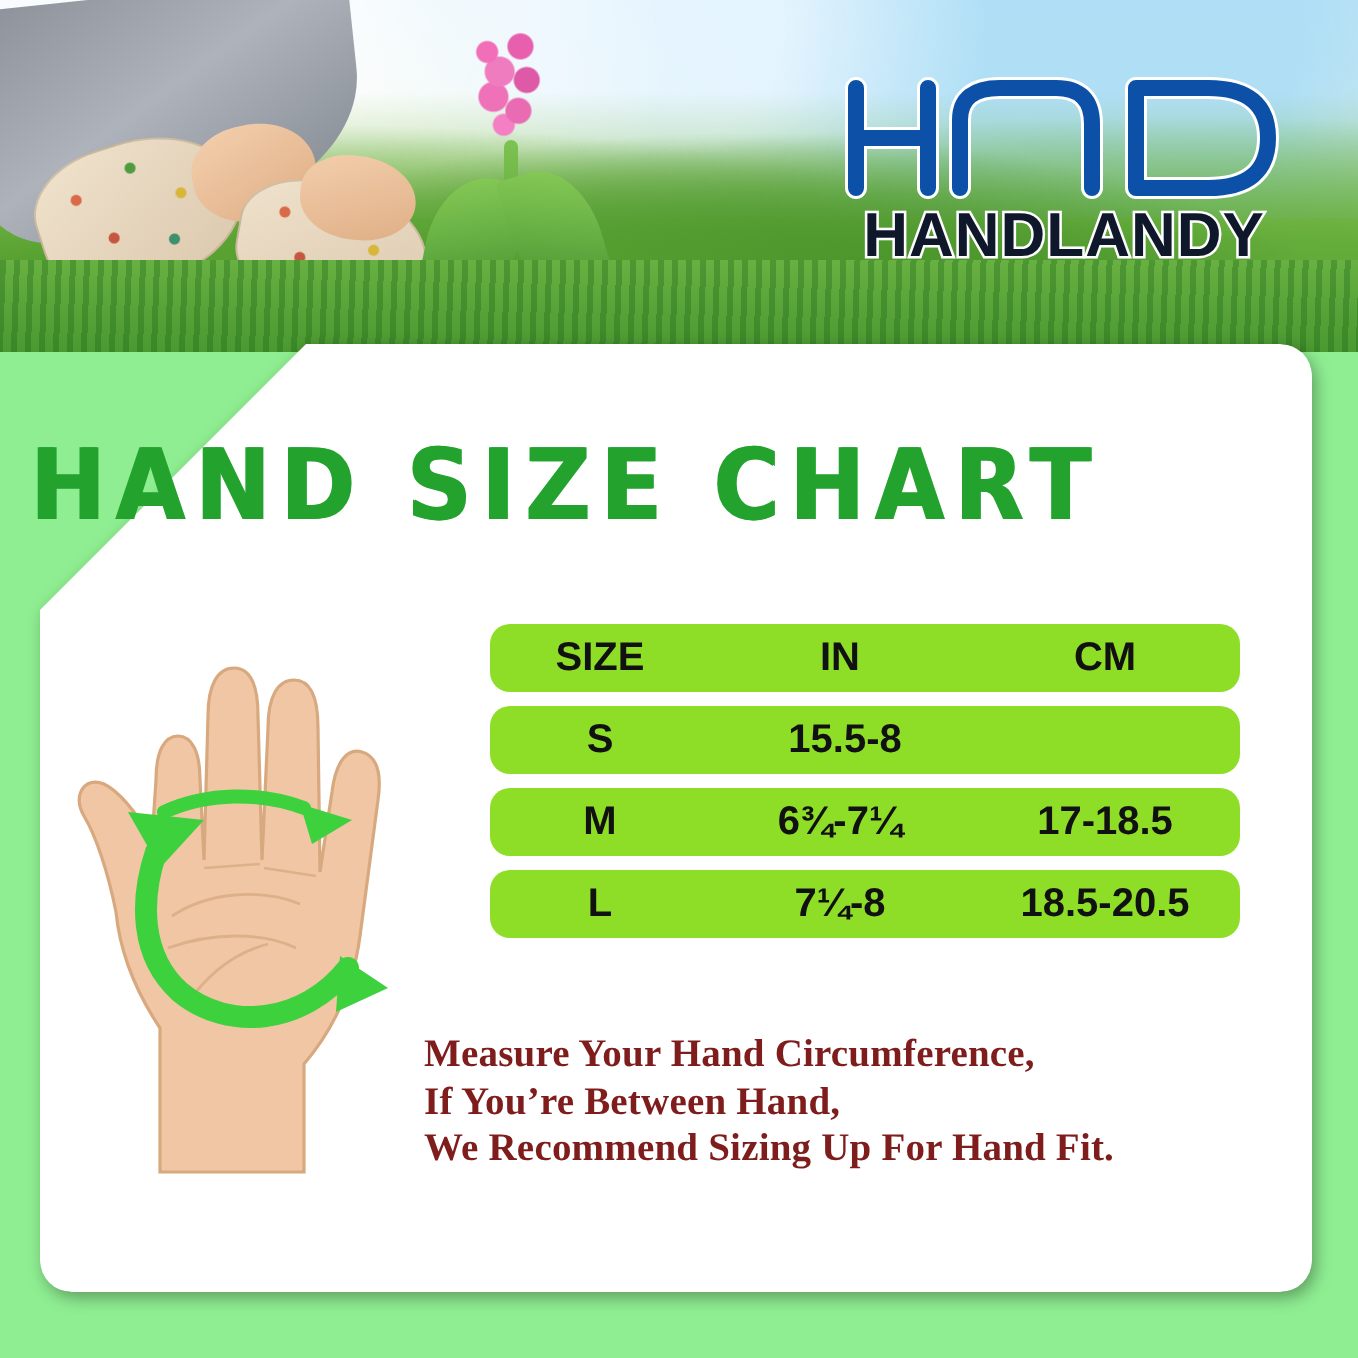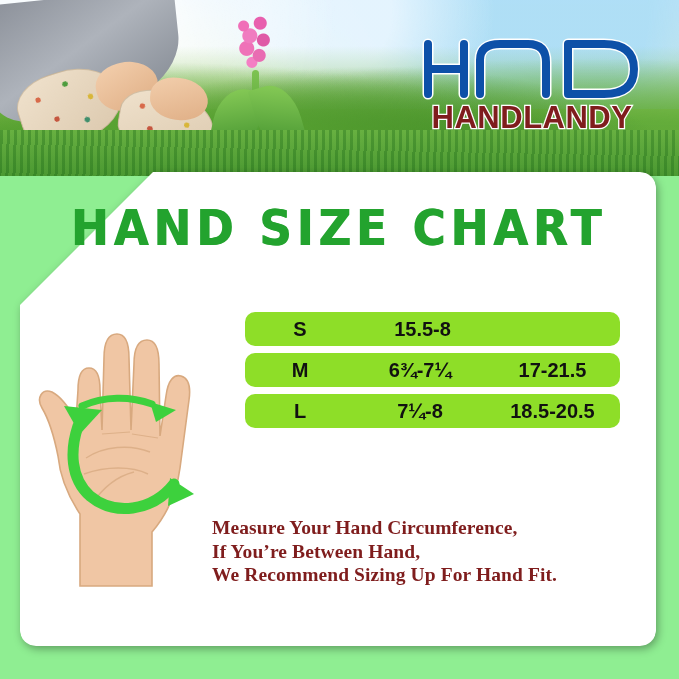--- a/index.html
+++ b/index.html
@@ -96,21 +96,21 @@
   }
   .logo-mark {
     position: relative; height: 66px; width: 100%;
   }
   .logo-mark svg { display: block; }
   .logo-word {
     font-family: "Liberation Sans", sans-serif;
     font-weight: 700;
     font-size: 31px;
     letter-spacing: 0.5px;
-    color: #7f1d1d;
+    color: #0f172a;
     -webkit-text-stroke: 2.5px #ffffff;
     paint-order: stroke fill;
     line-height: 34px;
     margin-top: -1px;
     text-shadow: 0 0 1px #ffffff;
   }
 
   
   .card-wrap {
     position: absolute;
@@ -131,22 +131,22 @@
       628px 1px, 634px 6px, 636px 14px,
       636px 460px, 634px 468px, 628px 473px, 620px 474px,
       16px 474px, 8px 473px, 2px 468px, 0 460px
     );
   }
 
   
   .title {
     position: absolute; left: 20px; top: 172px;
     width: 636px;
-    text-align: center;
-    padding-top: 30px;
+    text-align: left;
+    padding-top: 46px;
     z-index: 6;
     pointer-events: none;
   }
   .title-text {
     display: inline-block;
     font-family: "DejaVu Sans", sans-serif;
     font-weight: 700;
     font-size: 44px;
     letter-spacing: 5px;
     color: #23a32e;
@@ -280,28 +280,33 @@
       <path d="M44,108 C36,132 36,160 56,178 C80,198 118,194 140,166" fill="none" stroke="#3dd13d" stroke-width="11" stroke-linecap="round"></path>
       <path d="M46,116 L30,88 L68,92 Z" fill="#3dd13d"></path>
       <path d="M136,160 L160,176 L134,188 Z" fill="#3dd13d"></path>
       <path d="M48,88 C70,78 96,78 118,86" fill="none" stroke="#3dd13d" stroke-width="7" stroke-linecap="round" stroke-dasharray="0 0"></path>
       <path d="M116,84 L142,92 L122,104 Z" fill="#3dd13d"></path>
     </g>
   </svg>
 </div>
 
 <div class="table">
+  <div class="row head">
+    <div class="c c0">SIZE</div>
+    <div class="c c1">IN</div>
+    <div class="c c2">CM</div>
+  </div>
   <div class="row">
     <div class="c c0">S</div>
     <div class="c c2">15.5-8</div>
   </div>
   <div class="row">
     <div class="c c0">M</div>
     <div class="c c1 frac">6¾-7¼</div>
-    <div class="c c2">17-21.5</div>
+    <div class="c c2">17-18.5</div>
   </div>
   <div class="row">
     <div class="c c0">L</div>
     <div class="c c1 frac">7¼-8</div>
     <div class="c c2">18.5-20.5</div>
   </div>
 </div>
 
 <div class="note">
   <div>Measure Your Hand Circumference,</div>

